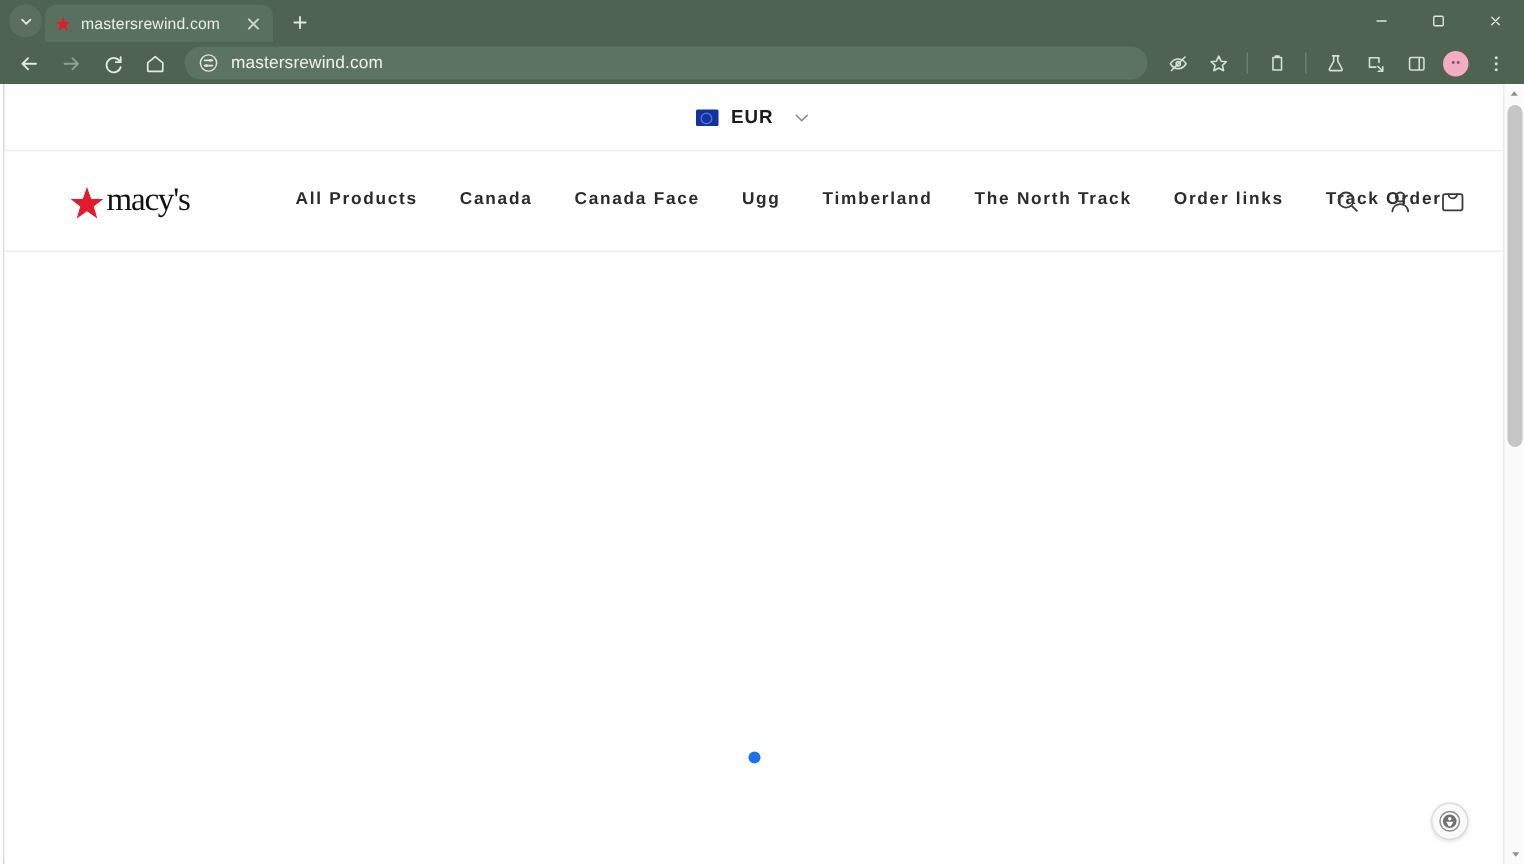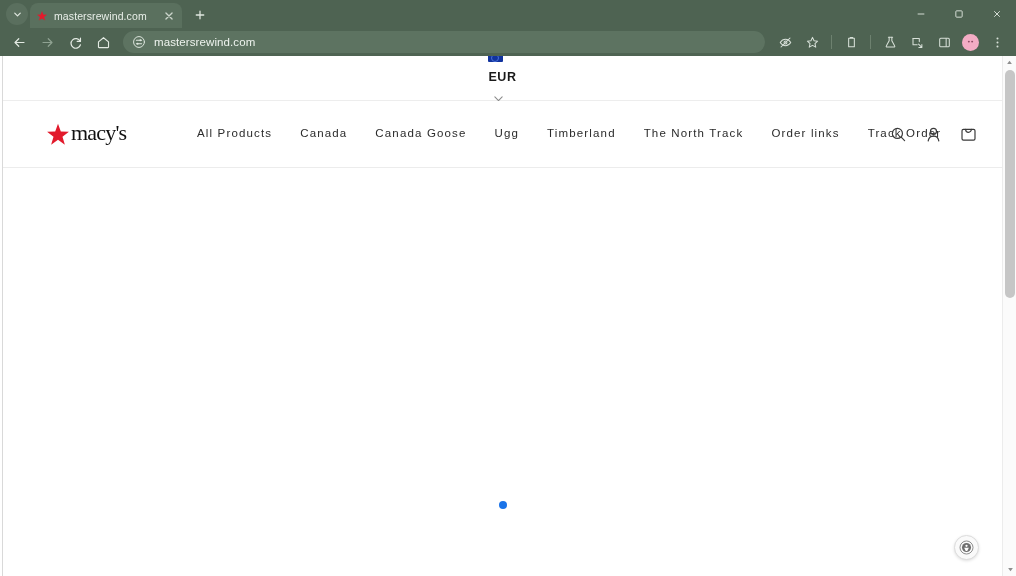--- a/index.html
+++ b/index.html
@@ -106,24 +106,24 @@
 
   
   .site-header {
     height:67px; display:flex; align-items:center; padding:0 24px 0 0;
     border-bottom:1px solid #ececec; background:#fff;
   }
   .logo-wrap {
     width:180px; display:flex; align-items:center; justify-content:center;
     flex:0 0 auto; padding-left:10px;
   }
-  .logo { display:flex; align-items:center; gap:0; }
+  .logo { display:flex; align-items:flex-end; gap:0; }
   .logo svg { display:block; }
   .nav {
-    display:flex; align-items:center; gap:0; flex:1 1 auto; min-width:0;
+    display:flex; align-items:center; gap:0; flex:1 1 auto; min-width:0;font-weight:bold;
   }
   .nav-link {
     font-size:11.5px; color:#2b2b2b; letter-spacing:1.15px;
     white-space:nowrap; padding:0 14px; line-height:1;
   }
   .header-icons {
     display:flex; align-items:center; gap:16px; flex:0 0 auto; padding-left:10px;
   }
   .hicon { width:19px; height:19px; display:block; }
 
@@ -299,21 +299,21 @@
           <circle cx="10" cy="15.4" r="1.35"></circle>
         </svg>
       </div>
     </div>
   </div>
 
   <div class="viewport">
     <div class="page">
 
       <div class="currency-bar">
-        <div style="display:flex;gap:8px;flex-direction:column;">
+        <div style="display:flex;align-items:center;gap:8px;">
           <span class="flag"></span>
           <span class="cur-code">EUR</span>
           <svg class="chev" viewBox="0 0 16 16" fill="none" stroke="#8a8a8a" stroke-width="1.3" stroke-linecap="round" stroke-linejoin="round">
             <path d="M3.5 6l4.5 4.5L12.5 6"></path>
           </svg>
         </div>
       </div>
 
       <div class="site-header">
 
@@ -324,21 +324,21 @@
             </svg>
             <svg width="80" height="28" viewBox="0 0 200 62">
               <text x="0" y="46" font-family="'Liberation Serif', serif" font-size="55" fill="#111111" letter-spacing="-2">macy's</text>
             </svg>
           </div>
         </div>
 
         <nav class="nav">
           <a class="nav-link">All Products</a>
           <a class="nav-link">Canada</a>
-          <a class="nav-link">Canada Goose</a>
+          <a class="nav-link">Canada Face</a>
           <a class="nav-link">Ugg</a>
           <a class="nav-link">Timberland</a>
           <a class="nav-link">The North Track</a>
           <a class="nav-link">Order links</a>
           <a class="nav-link">Track Order</a>
         </nav>
 
         <div class="header-icons">
           <svg class="hicon" viewBox="0 0 24 24" fill="none" stroke="#3a3a3a" stroke-width="1.5" stroke-linecap="round">
             <circle cx="10.6" cy="10.6" r="6.4"></circle>

